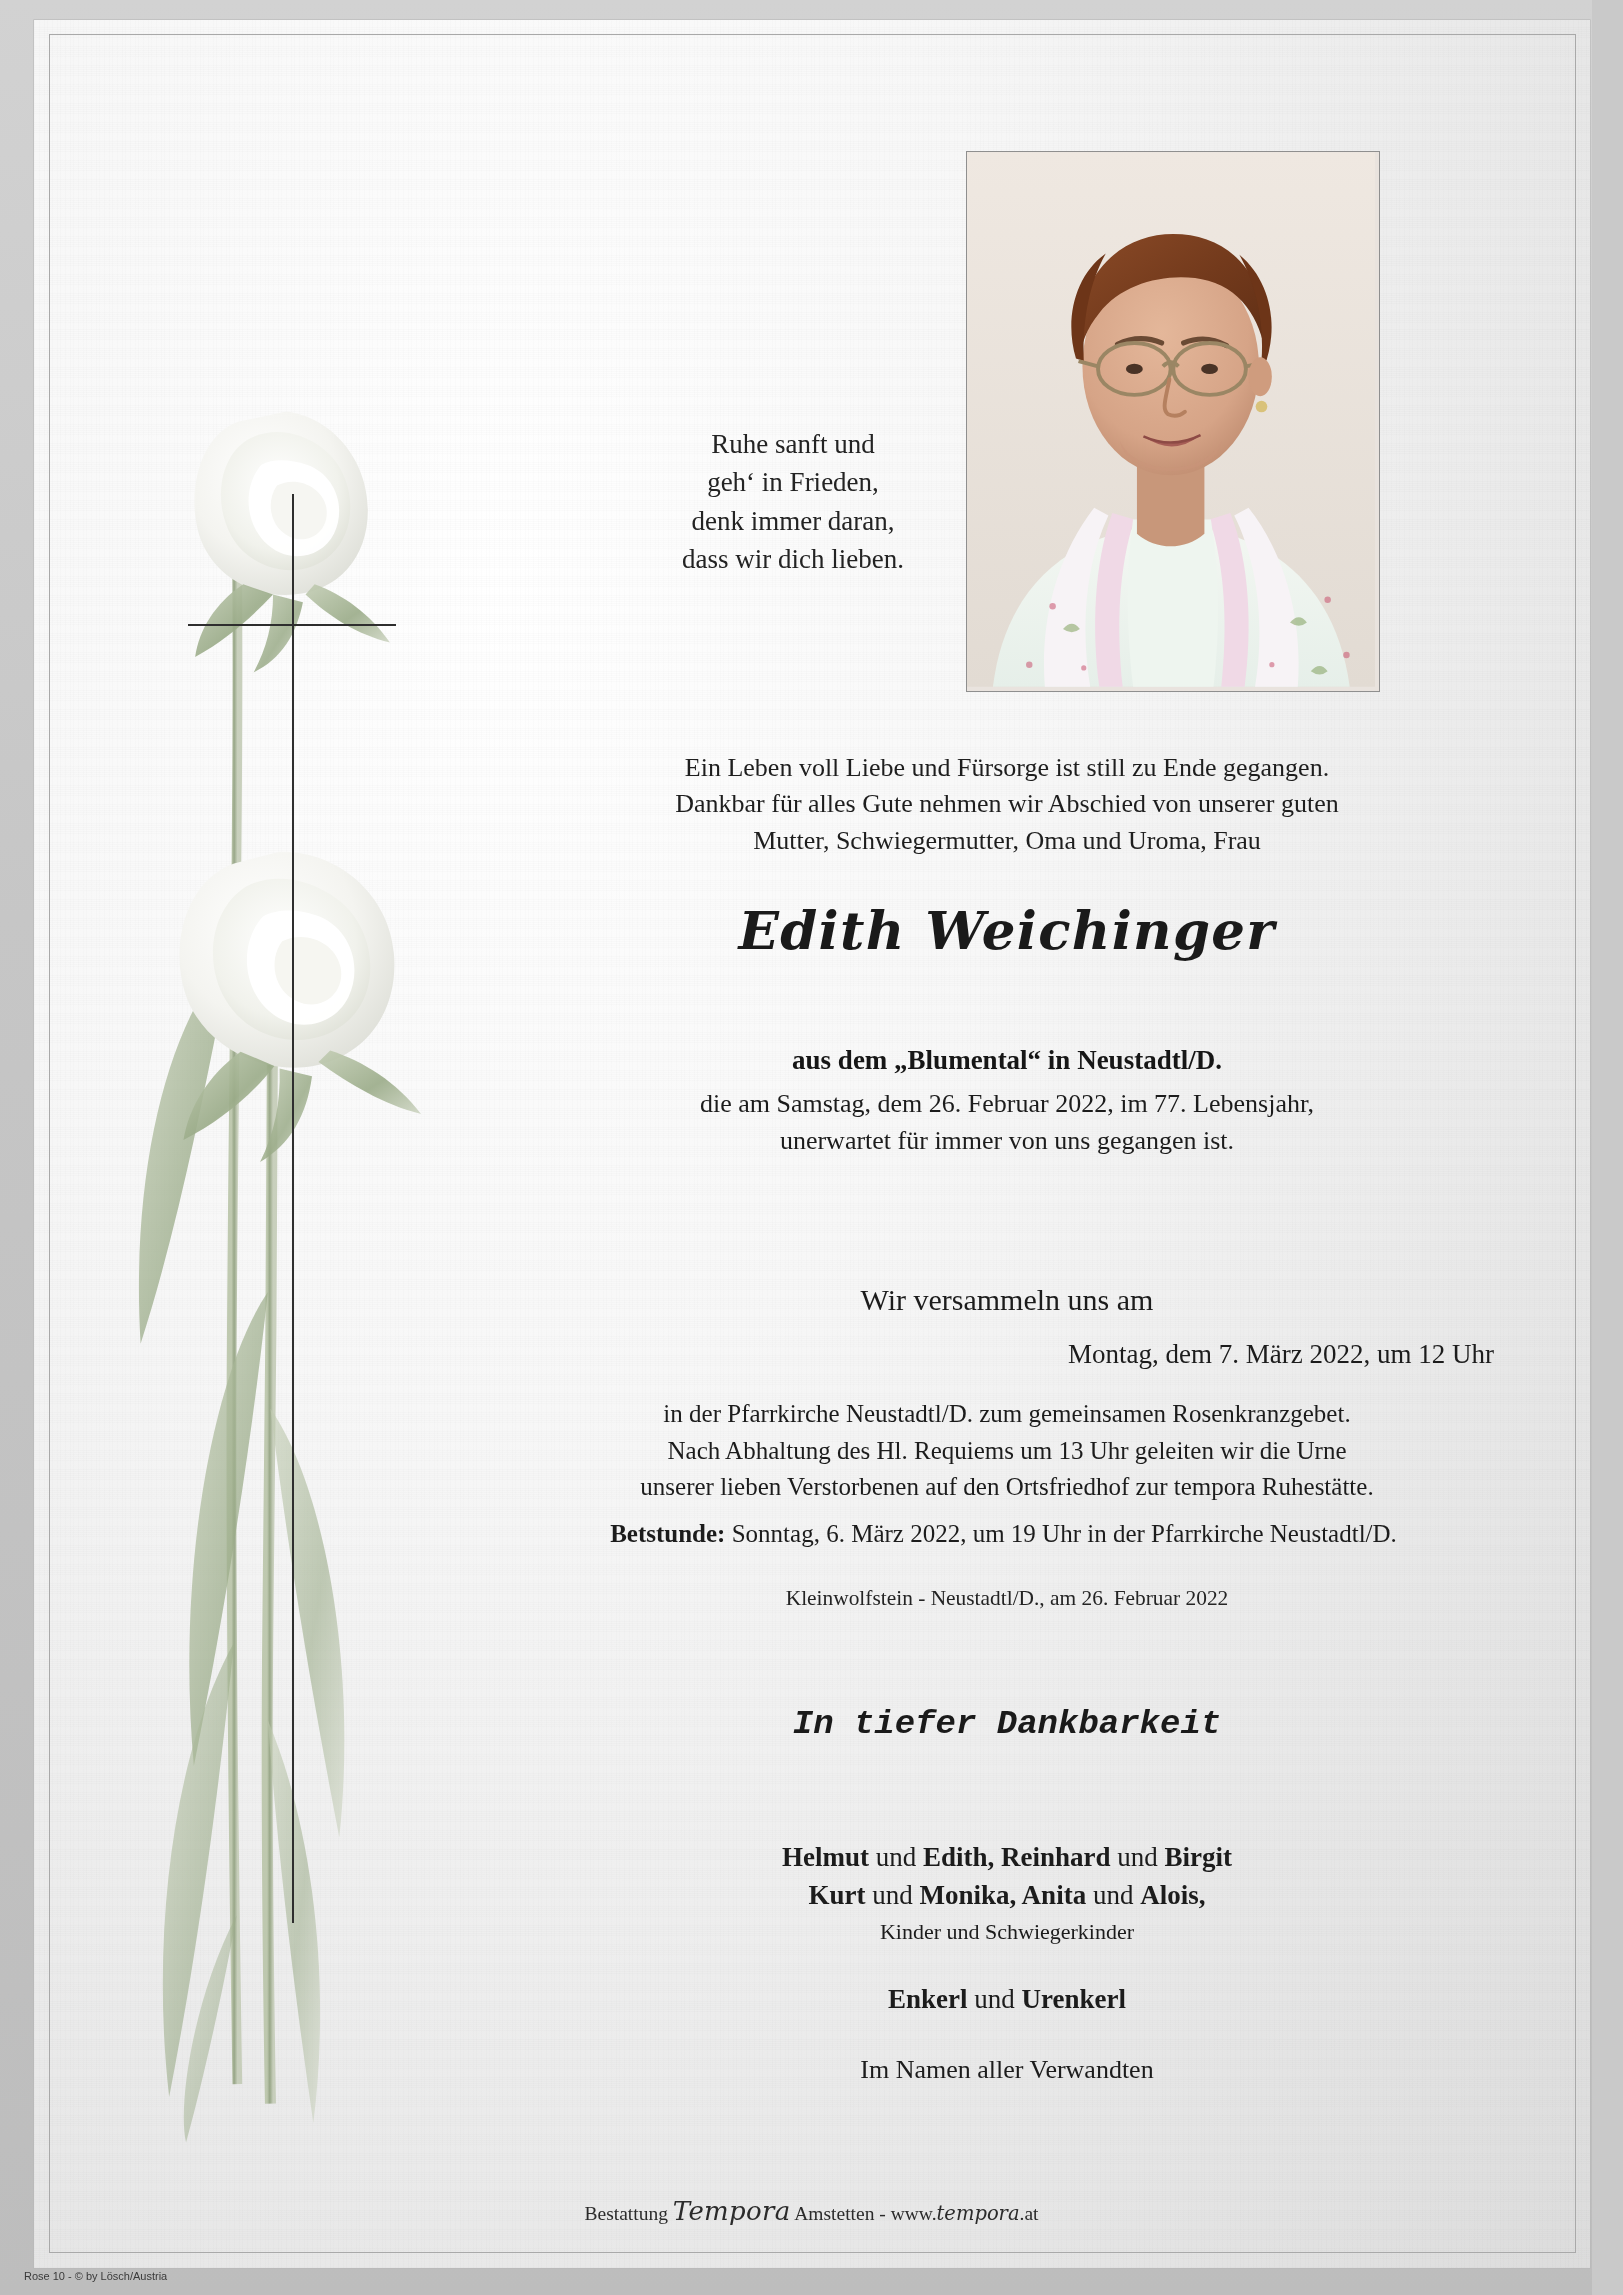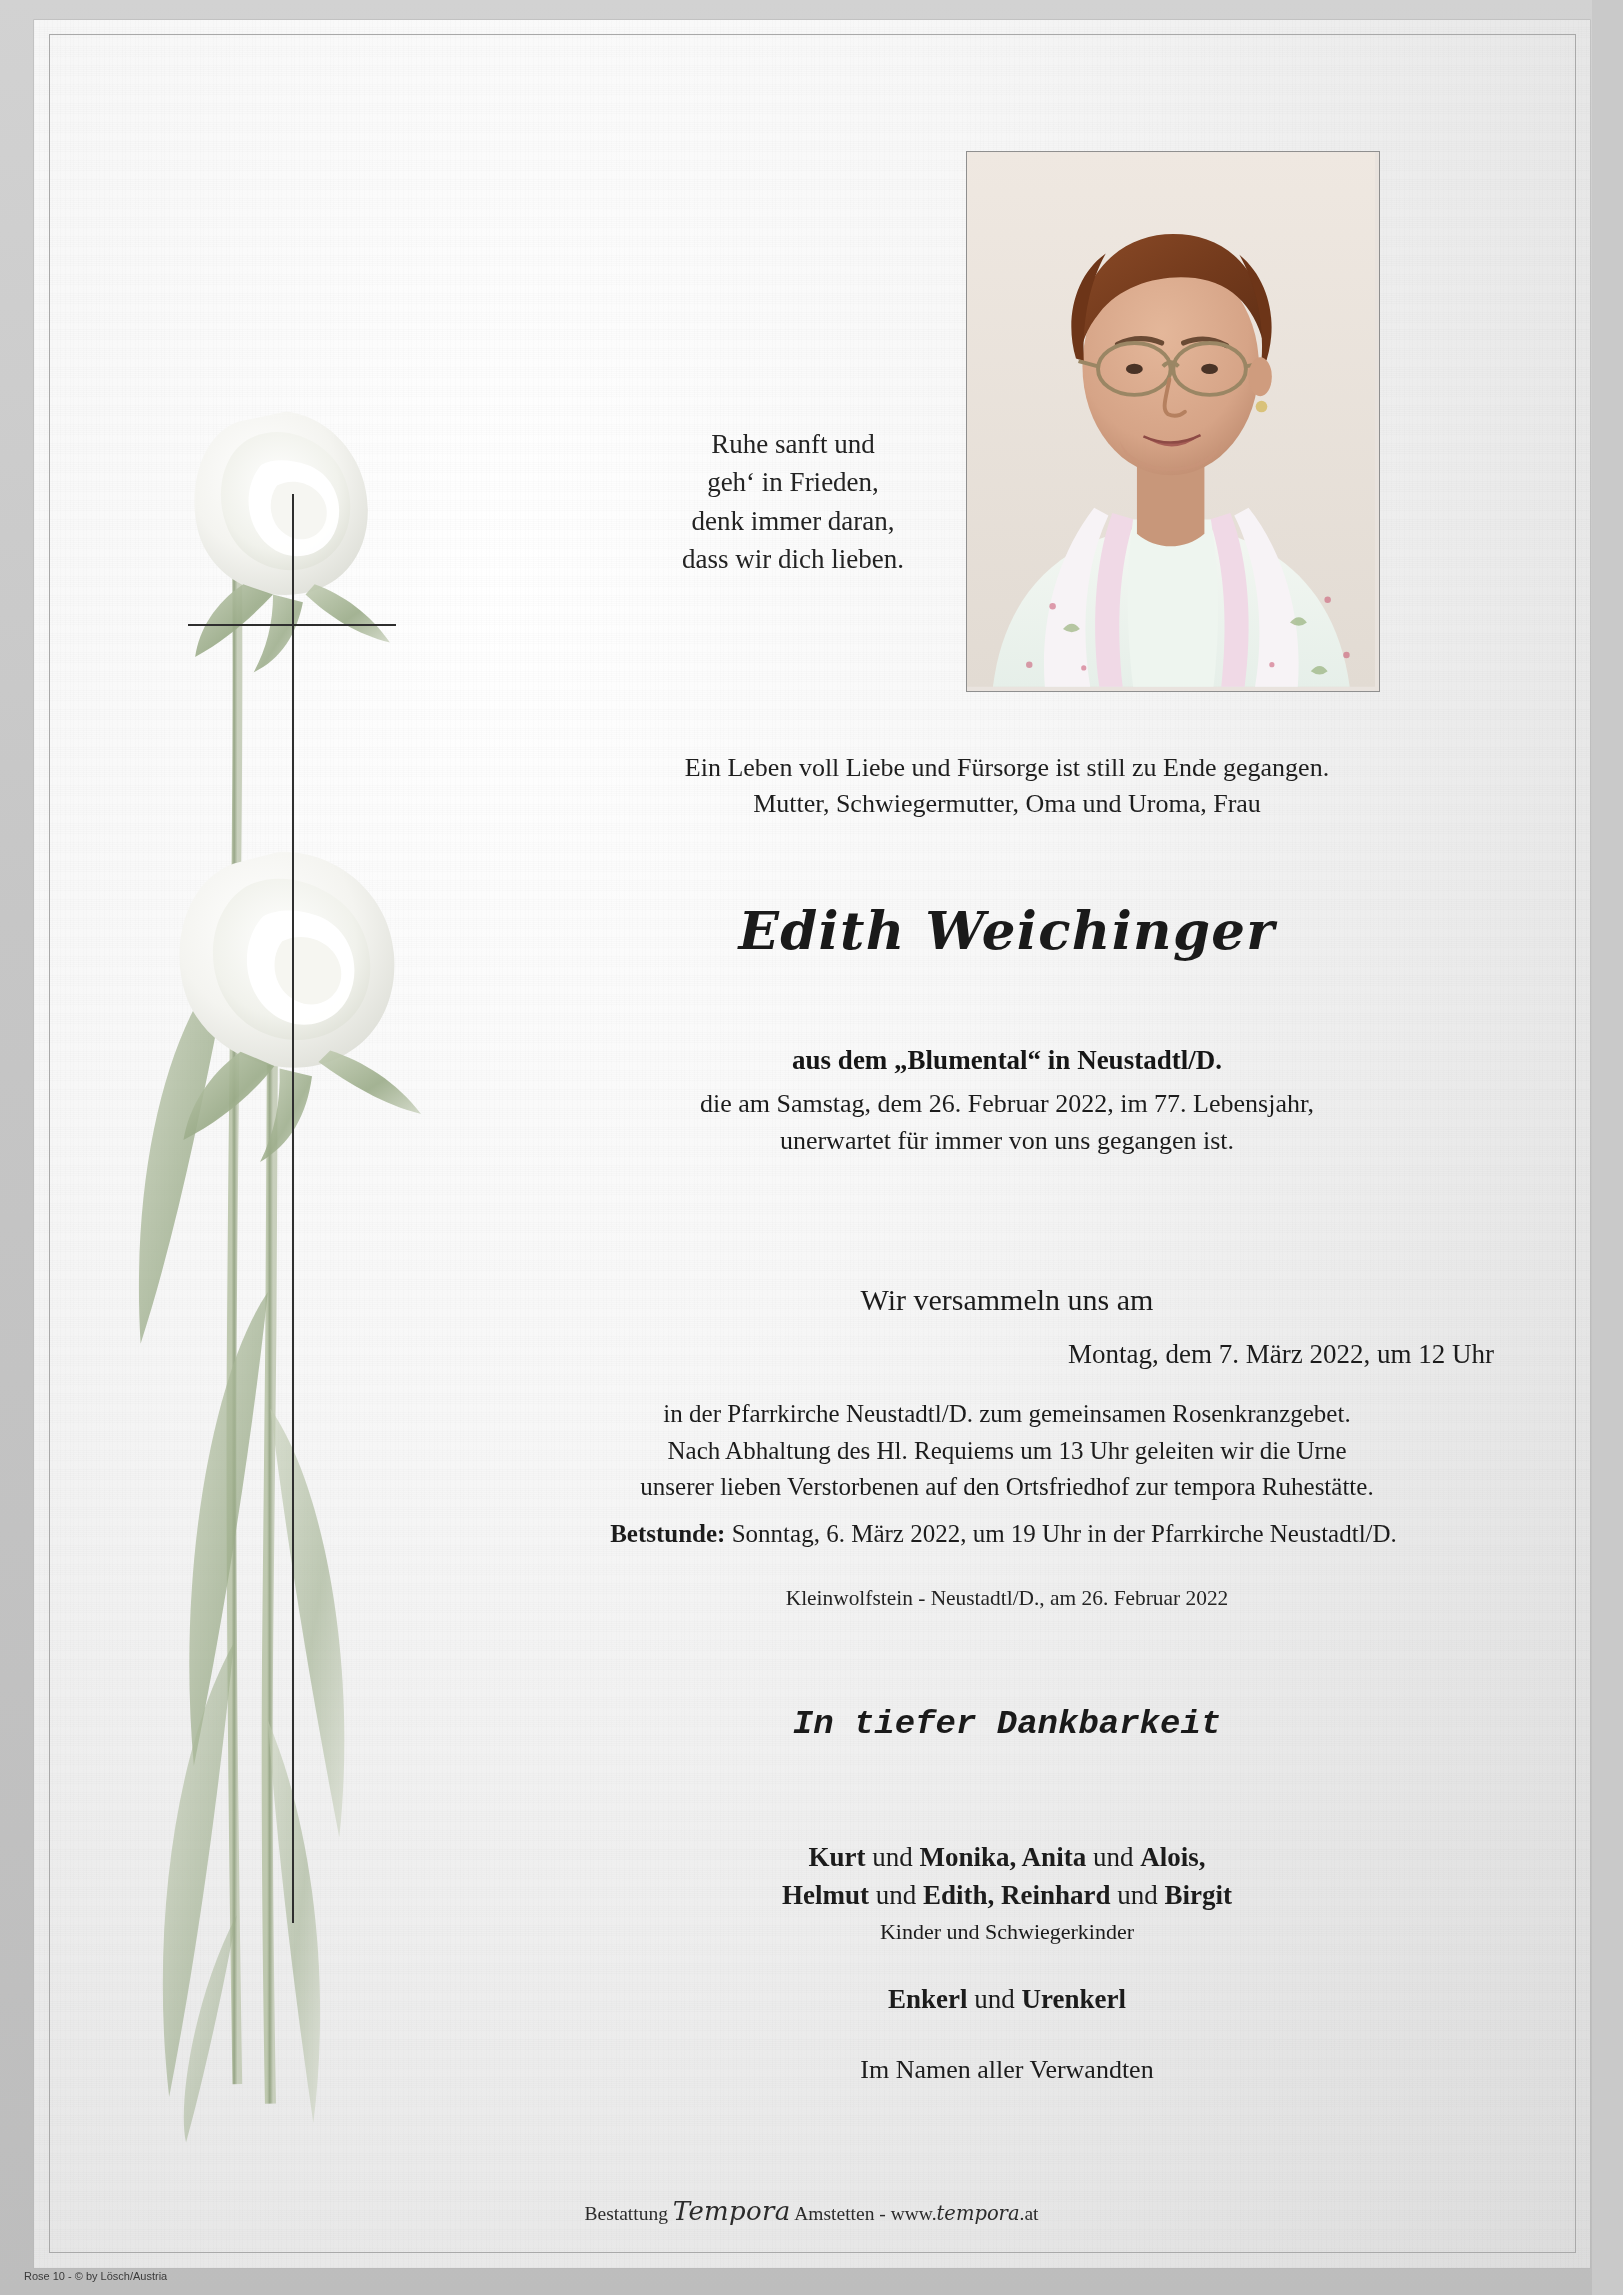--- a/index.html
+++ b/index.html
@@ -457,20 +457,21 @@
 
     <div class="verse">
       <div>Ruhe sanft und</div>
       <div>geh‘ in Frieden,</div>
       <div>denk immer daran,</div>
       <div>dass wir dich lieben.</div>
     </div>
 
     <div class="intro">
       <div>Ein Leben voll Liebe und Fürsorge ist still zu Ende gegangen.</div>
+      <div>Dankbar für alles Gute nehmen wir Abschied von unserer guten</div>
       <div>Mutter, Schwiegermutter, Oma und Uroma, Frau</div>
     </div>
 
     <div class="name">Edith Weichinger</div>
 
     <div class="origin">aus dem „Blumental“ in Neustadtl/D.</div>
 
     <div class="death">
       <div>die am Samstag, dem 26. Februar 2022, im 77. Lebensjahr,</div>
       <div>unerwartet für immer von uns gegangen ist.</div>
@@ -488,24 +489,24 @@
     <div class="vigil">
       <b>Betstunde:</b><span> Sonntag, 6. März 2022, um 19 Uhr in der Pfarrkirche Neustadtl/D.</span>
     </div>
 
     <div class="place-date">Kleinwolfstein - Neustadtl/D., am 26. Februar 2022</div>
 
     <div class="thanks">In tiefer Dankbarkeit</div>
 
     <div class="family">
       <div>
-        <b>Kurt</b><span> und </span><b>Monika, Anita</b><span> und </span><b>Alois,</b>
+        <b>Helmut</b><span> und </span><b>Edith, Reinhard</b><span> und </span><b>Birgit</b>
       </div>
       <div>
-        <b>Helmut</b><span> und </span><b>Edith, Reinhard</b><span> und </span><b>Birgit</b>
+        <b>Kurt</b><span> und </span><b>Monika, Anita</b><span> und </span><b>Alois,</b>
       </div>
     </div>
 
     <div class="family-role">Kinder und Schwiegerkinder</div>
 
     <div class="grandkids">
       <b>Enkerl</b><span> und </span><b>Urenkerl</b>
     </div>
 
     <div class="relatives">Im Namen aller Verwandten</div>

